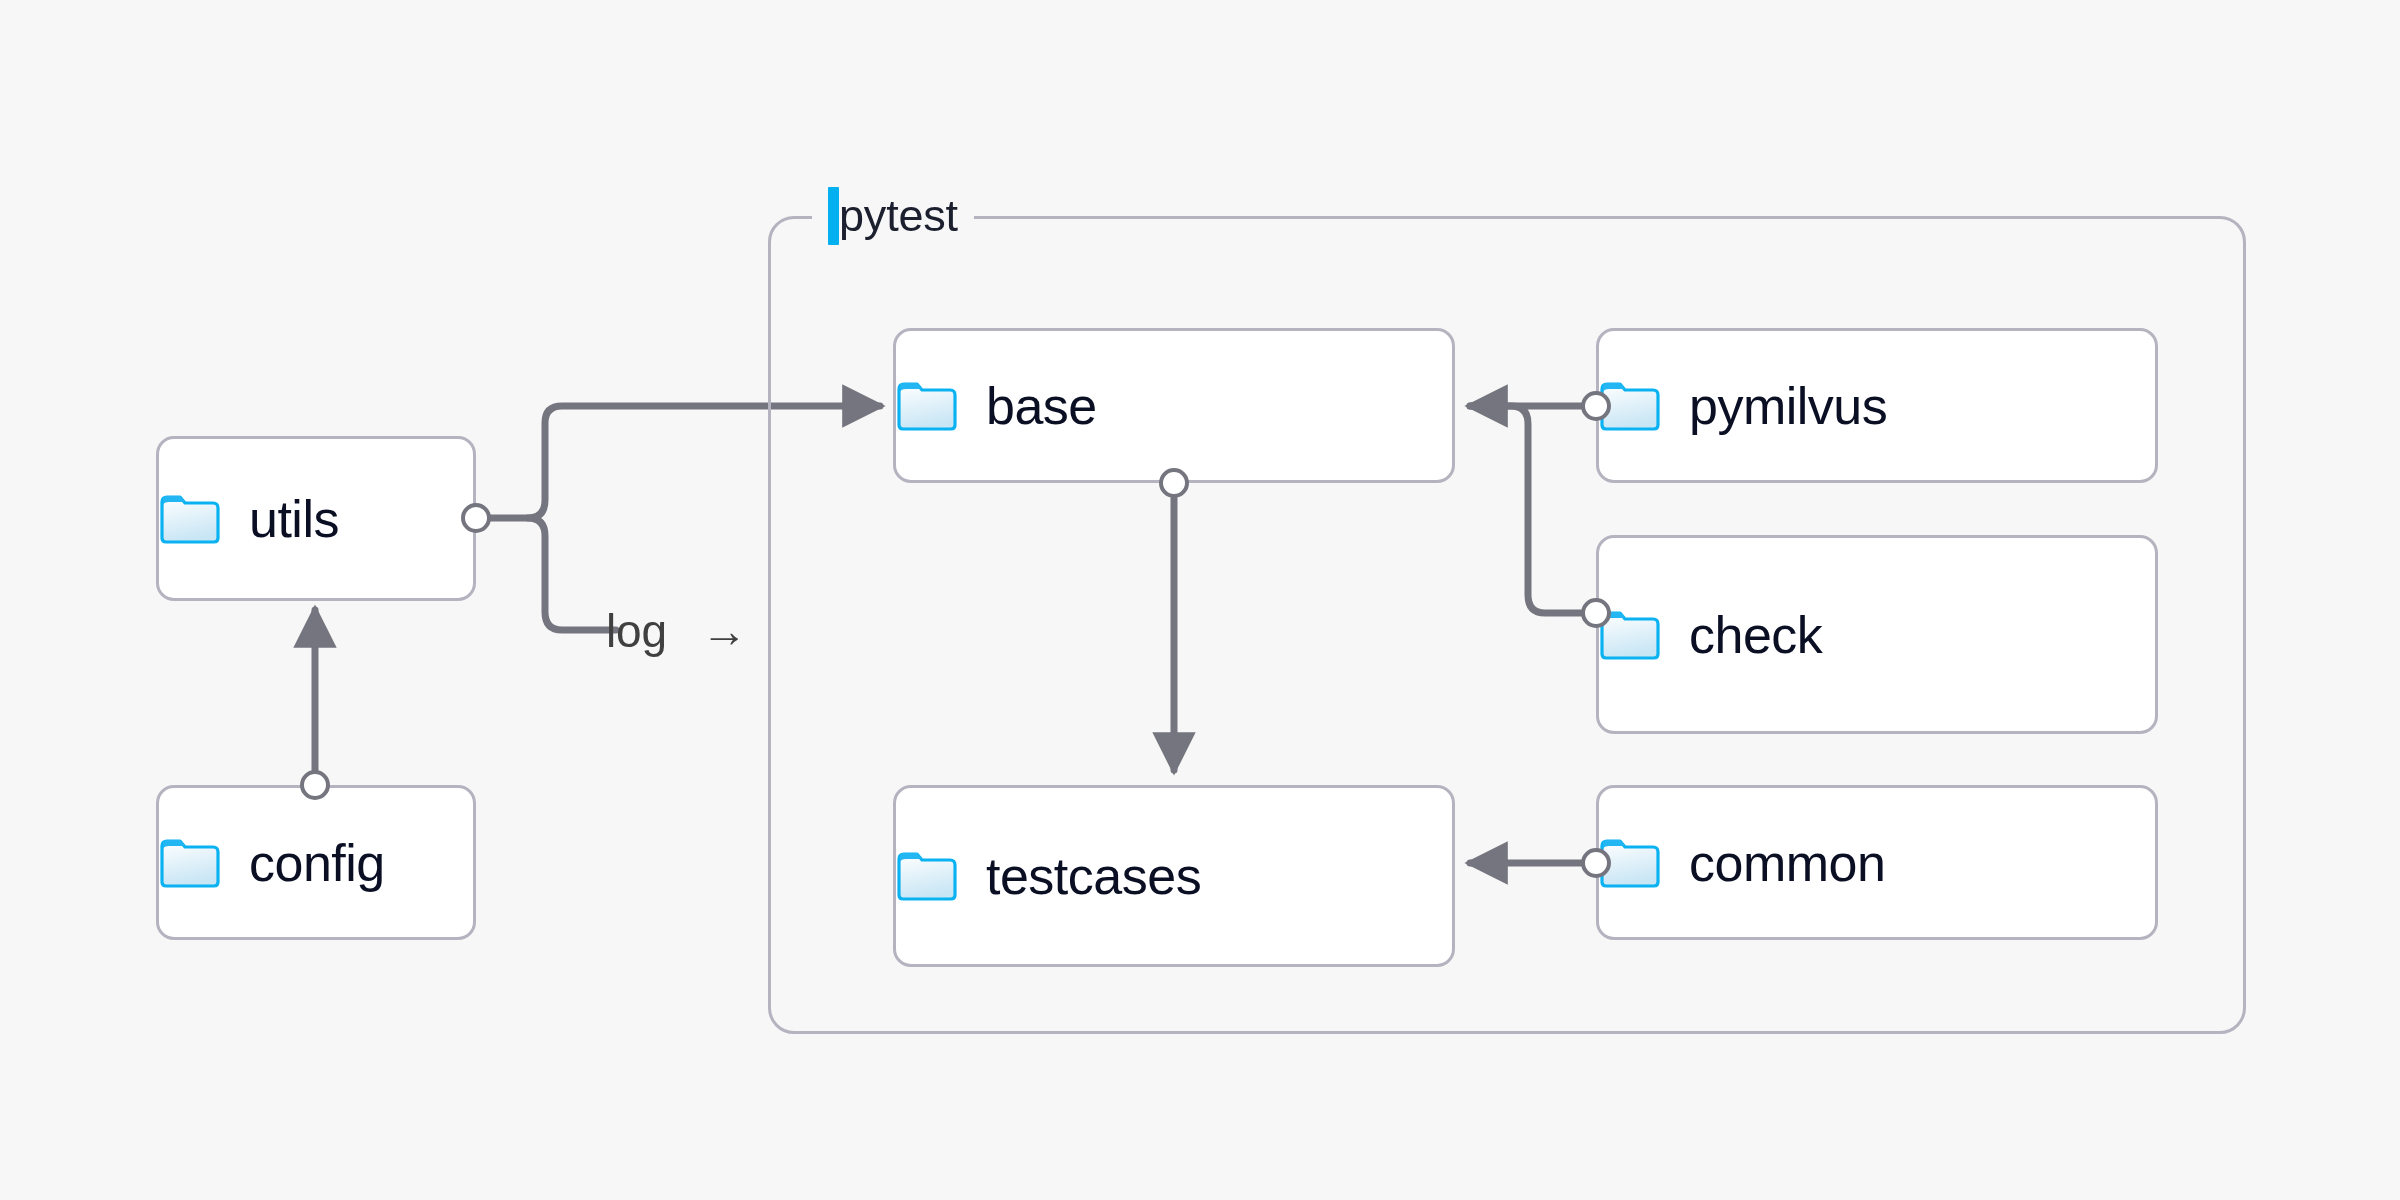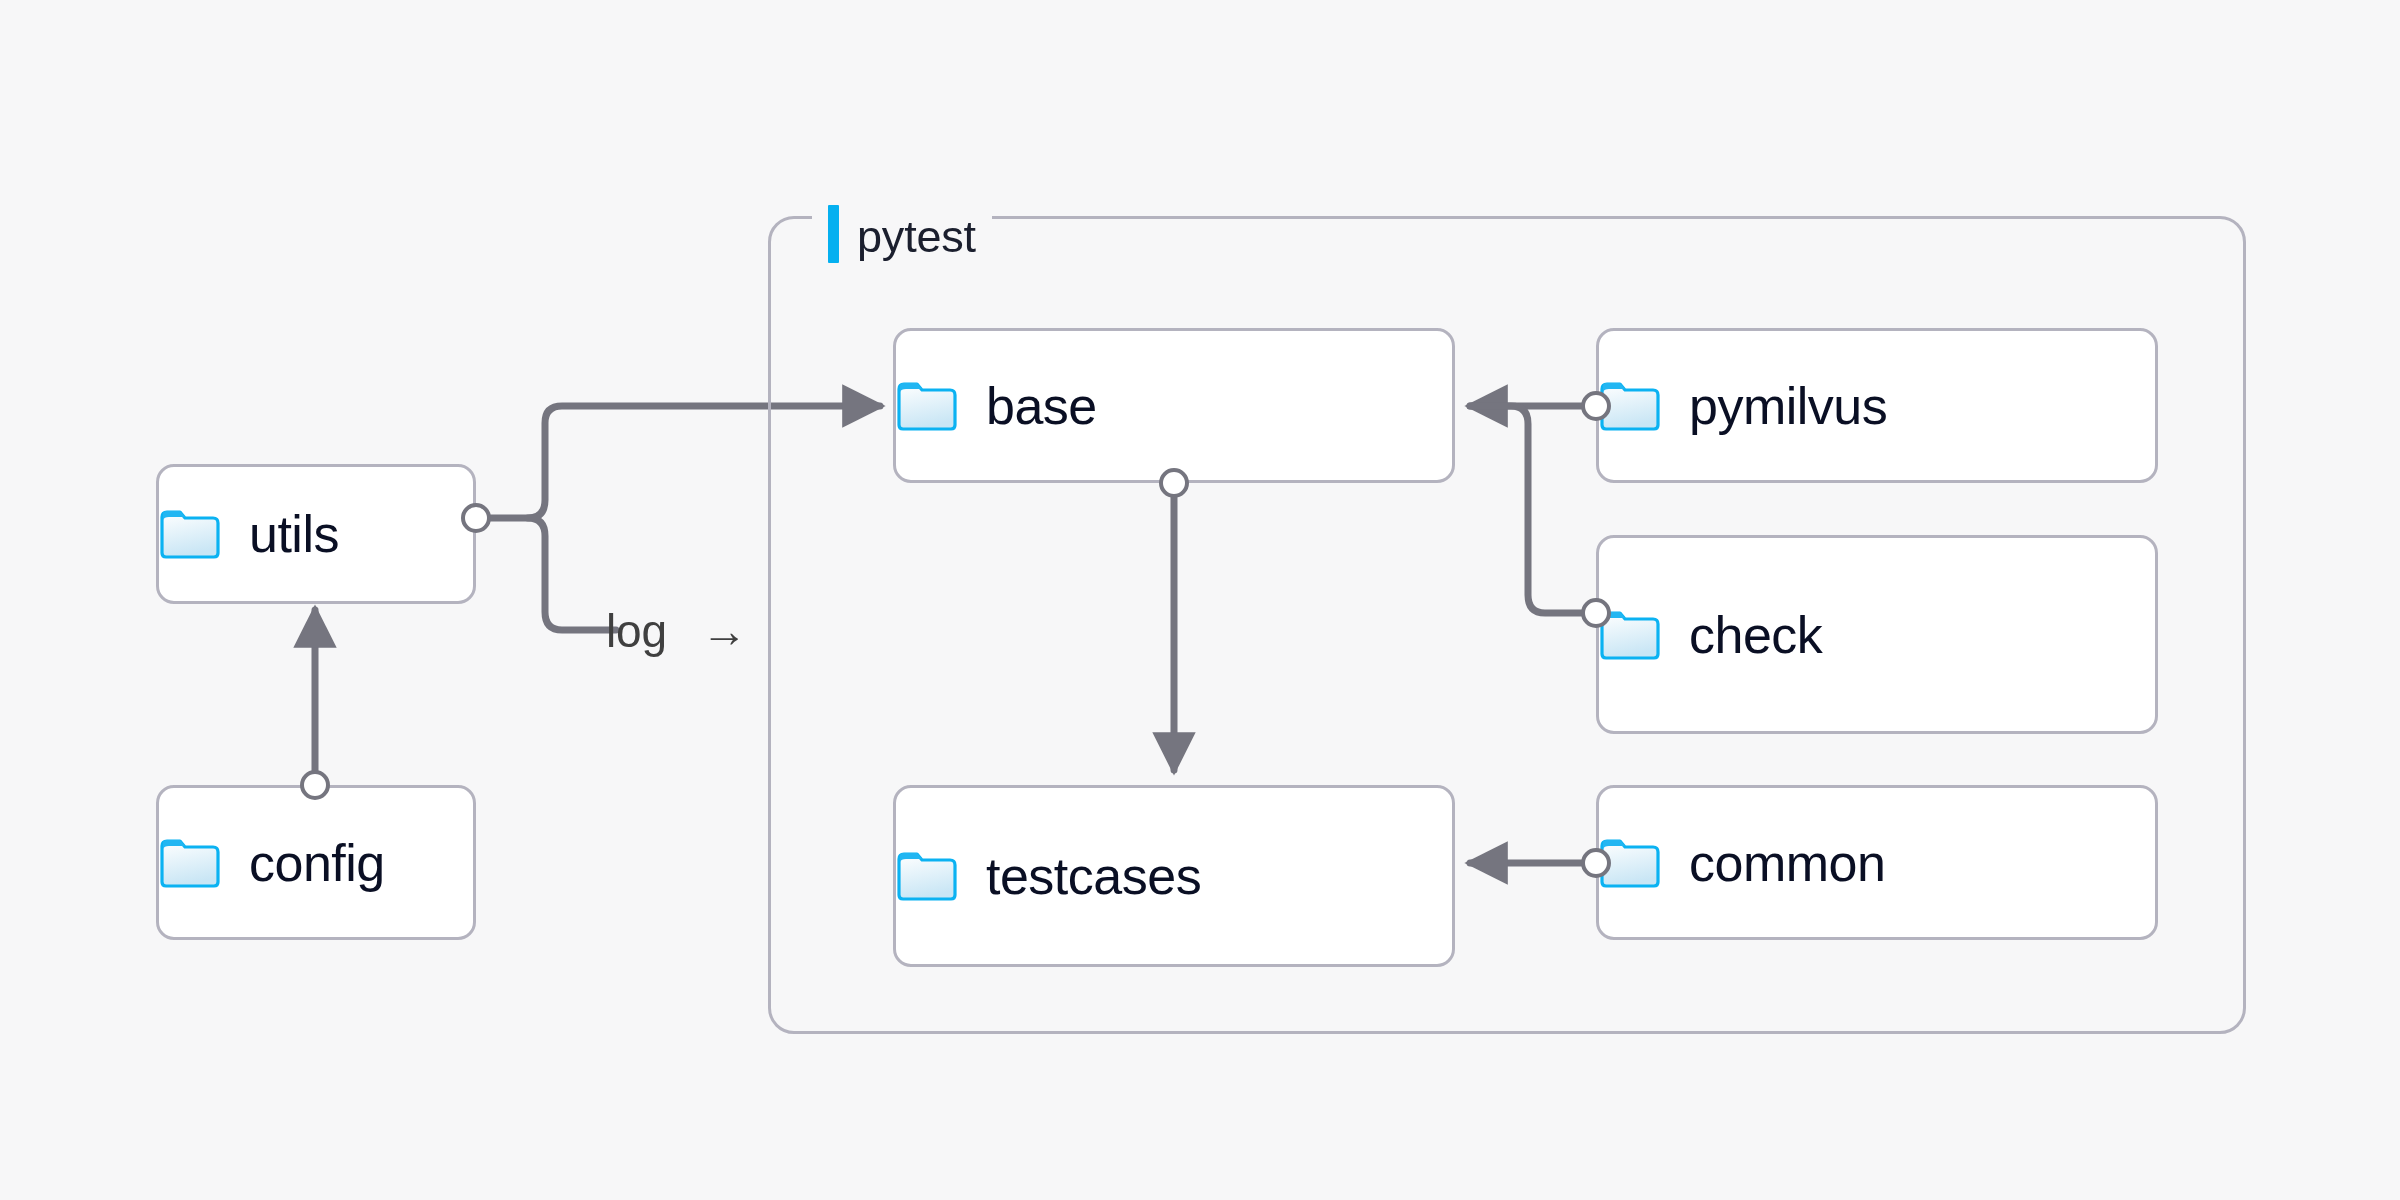--- a/index.html
+++ b/index.html
@@ -29,27 +29,25 @@
   .group-box {
     position: absolute;
     border: 3px solid #b4b3bf;
     border-radius: 26px;
     background: transparent;
     box-sizing: border-box;
   }
   .group-label-wrap {
     position: absolute;
     display: flex;
-    align-items: flex-end;
-    gap: 18px;
+    align-items: center;
     background: #f7f7f8;
     padding: 0 16px;
     height: 62px;
     z-index: 6;
-    margin-top: 16px;
   }
   .group-accent-bar {
     width: 11px;
     height: 58px;
     background: #05b0f0;
     border-radius: 1px;
   }
   .group-label-text {
     font-size: 45px;
     color: #1b1f2e;
@@ -146,21 +144,21 @@
     </g>
   </svg>
 
   <div class="group-box" style="left:768px; top:216px; width:1478px; height:818px;"></div>
 
   <div class="group-label-wrap" style="left:812px; top:185px;">
     <span class="group-accent-bar"></span>
     <span class="group-label-text">pytest</span>
   </div>
 
-  <div class="node" style="left:156px; top:464px; width:320px; height:140px;">
+  <div class="node" style="left:156px; top:436px; width:320px; height:165px;">
     <div class="node-inner">
       <svg class="folder-icon" viewBox="0 0 62 52">
         <path d="M3 9 Q3 4 8 4 L21 4 L26 10 L54 10 Q59 10 59 15 L59 45 Q59 49 55 49 L7 49 Q3 49 3 45 Z" fill="url(#folderGrad)" stroke="#0bb2f2" stroke-width="3.2" stroke-linejoin="round"></path>
         <path d="M4 6 Q4 3 8 3 L21 3 L26 9 L10 9 Q5 9 4 12 Z" fill="#22b6f2"></path>
       </svg>
       <span class="node-label">utils</span>
     </div>
   </div>
   <div class="port" style="left:461px; top:503px;"></div>
   <div class="port" style="left:300px; top:770px;"></div>

